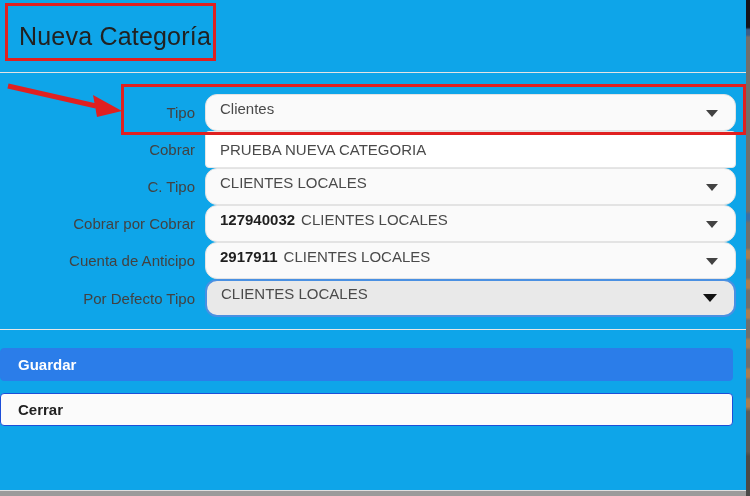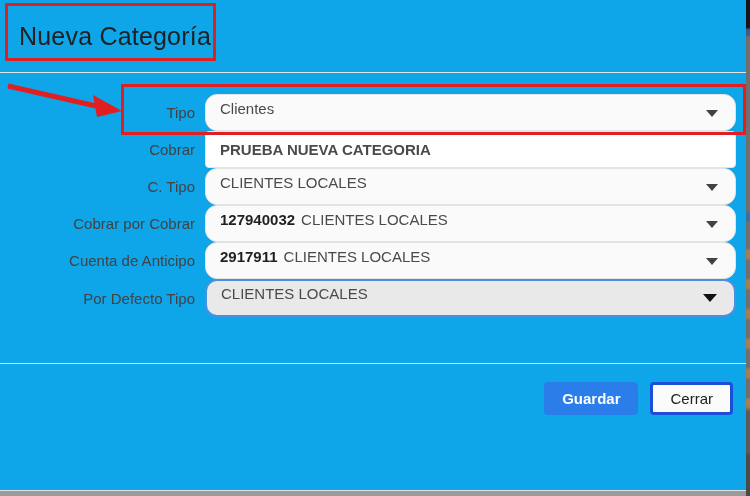--- a/index.html
+++ b/index.html
@@ -89,65 +89,65 @@
     height: 37px;
     margin: 0 10px;
     border: 1px solid #e6e6e6;
     border-radius: 4px;
     background: #ffffff;
     padding: 0 14px;
     font-size: 15px;
     color: #4a4a4a;
     font-family: "Liberation Sans", "DejaVu Sans", sans-serif;
     outline: none;
-    font-weight: bold;
   }
   .control.focused {
     background: #e9e9e9;
     border: 2px solid #4a90e2;
     height: 38px;
   }
   .control.focused .caret {
     border-top-color: #111111;
     border-left-width: 7px;
     border-right-width: 7px;
     border-top-width: 8px;
     margin-top: -4px;
   }
 
   
   .modal-footer {
-    margin-top: 46px;
+    margin-top: 12px;
     border-top: 1px solid #e8e8e8;
     padding: 18px 13px 0 0;
     display: flex;
     justify-content: flex-end;
     gap: 12px;
+    flex-direction: column;
   }
   .btn {
     height: 33px;
     padding: 0 17px;
     border-radius: 4px;
     font-size: 15px;
     display: flex;
     align-items: center;
     cursor: pointer;
     font-family: "Liberation Sans", "DejaVu Sans", sans-serif;
   }
   .btn-primary {
     background: #2b7de9;
     border: 1px solid #2b7de9;
     color: #ffffff;
     font-weight: 700;
   }
   .btn-secondary {
     background: #fbfbfb;
-    border: 3px solid #1d4ed8;
+    border: 1px solid #1d4ed8;
     color: #212121;
-    font-weight: 400;
+    font-weight: 700;
   }
 
   
   .bg-edge-right {
     position: absolute;
     right: 0; top: 0;
     width: 4px;
     height: 496px;
     background: linear-gradient(180deg,
       #14141c 0%, #14141c 5.5%,

